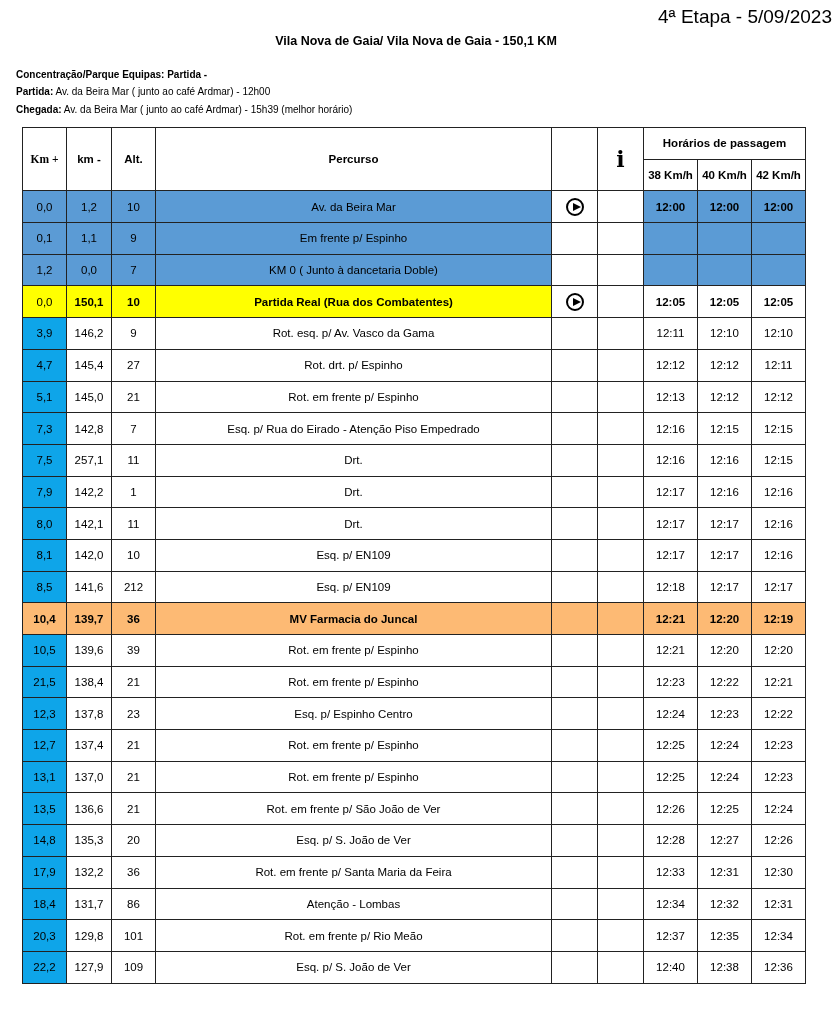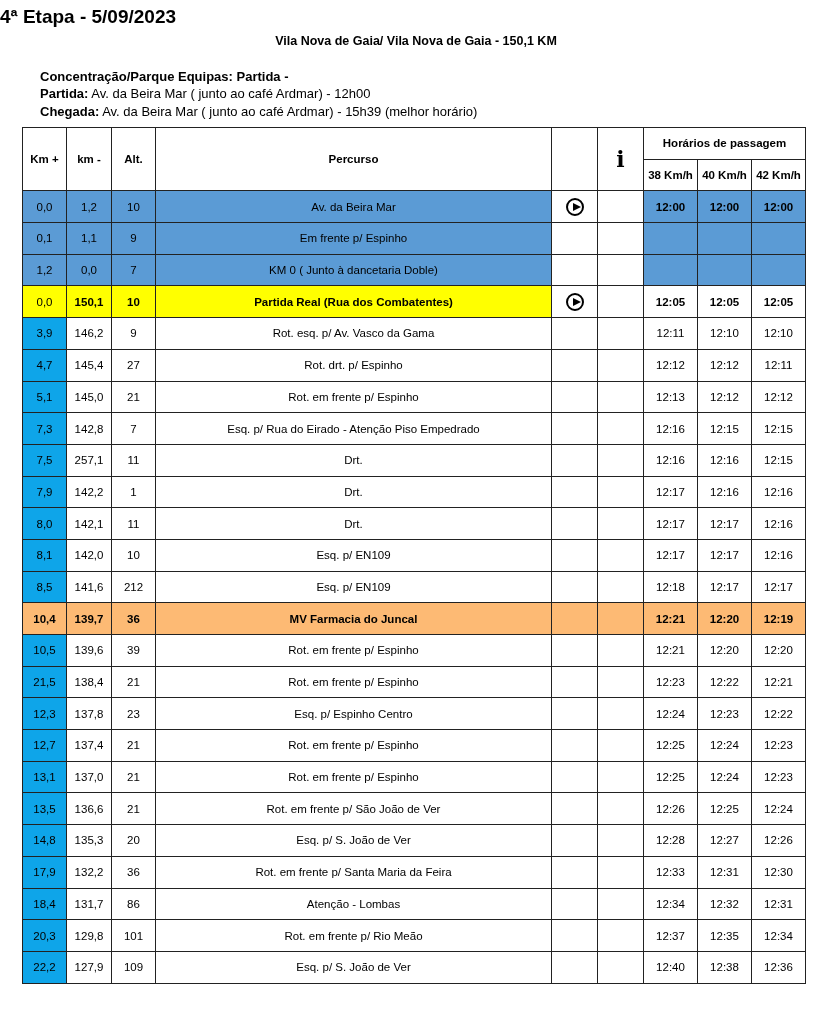--- a/index.html
+++ b/index.html
@@ -1,28 +1,28 @@
 <!DOCTYPE html>
 <html><head>
 <meta charset="utf-8">
 <style>
   html, body { margin: 0; padding: 0; background: #ffffff; }
   body { width: 832px; height: 1023px; position: relative; font-family: "Liberation Sans", sans-serif; color: #000; overflow: hidden; }
-  .title { position: absolute; top: 6px; left: 0; width: 832px; text-align: left; font-size: 19px; font-weight: bold; }
+  .title { position: absolute; top: 6px; left: 0; width: 832px; text-align: right; font-size: 19px; font-weight: normal; }
   .subtitle { position: absolute; top: 34px; left: 0; width: 832px; text-align: center; font-size: 12.5px; font-weight: bold; }
-  .info { position: absolute; left: 40px; font-size: 13px; }
+  .info { position: absolute; left: 16px; font-size: 10px; }
   .info b { font-weight: bold; }
   .info1 { top: 69px; font-weight: bold; }
   .info2 { top: 86px; }
   .info3 { top: 104px; text-align: right; }
 
   table.route { position: absolute; top: 127px; left: 22px; border-collapse: collapse; table-layout: fixed; width: 783px; font-size: 11.5px; }
   table.route td, table.route th { border: 1px solid #222; padding: 0; height: 30.7px; text-align: center; vertical-align: middle; overflow: hidden; white-space: nowrap; }
   table.route th { font-weight: bold; font-size: 11.5px; background: #fff; }
-  th.h-km { border-right: none; }
+  th.h-km { border-right: none; font-family: Liberation Serif, serif; }
   th.h-kmm { border-left: none; }
   th.h-speed { height: 18px; font-weight: normal; font-size: 12px; }
   th.h-hor { height: 38px; }
   td.desc { text-align: left; padding-left: 3px; }
   .blue td.c { background: #5b9bd5; }
   .yellow-km { background: #0ea5e9; }
   .start td.c { background: #ffff00; }
   .green td { background: #fdba74; font-weight: bold; }
   .bold { font-weight: bold; }
   .play { display: inline-block; width: 18px; height: 18px; border: 2px solid #000; border-radius: 50%; position: relative; box-sizing: border-box; vertical-align: middle; }

